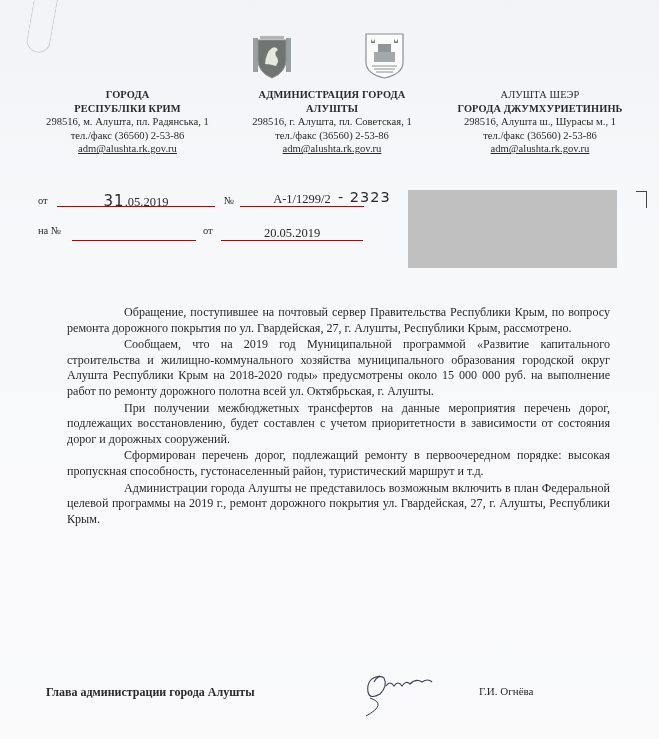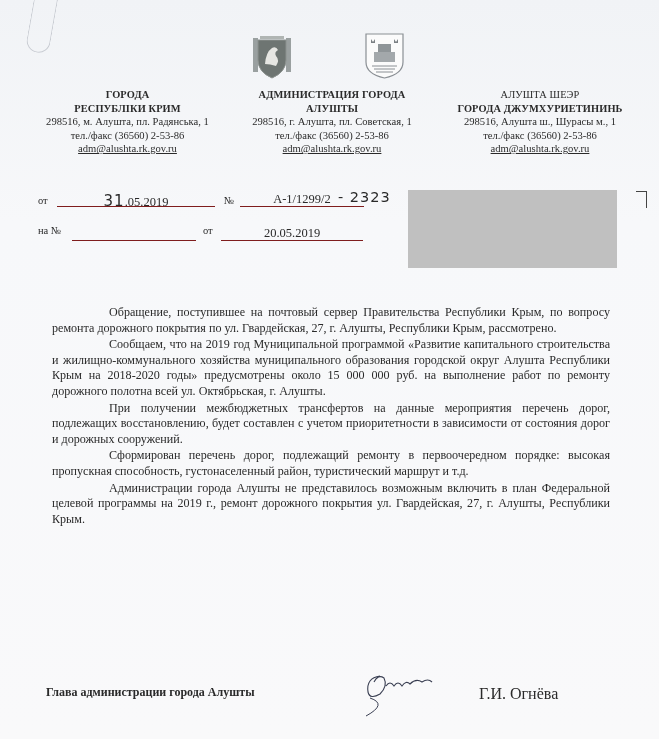--- a/index.html
+++ b/index.html
@@ -18,23 +18,23 @@
   #hdr-center { left:232px; width:200px; }
   #hdr-right { left:440px; width:200px; }
   .emblem { top:34px; }
   .meta { font-size:10.5px; }
   .line { border-bottom:1px solid #7f1d1d; height:14px; }
   .val { font-size:12.5px; text-align:center; }
   .hand { font-family: "DejaVu Sans", sans-serif; font-size:15px; letter-spacing:1px; }
   .redact { left:408px; top:190px; width:209px; height:78px; background:#c0c0c0; }
   .corner { left:636px; top:191px; width:10px; height:16px; border-top:1.2px solid #444; border-right:1.2px solid #444; }
   .body-text { left:52px; top:305px; width:558px; font-size:12.1px; line-height:15.6px; text-align:justify; }
-  .body-text p { margin:0 0 1px 0; text-indent:57px; }
+  .body-text p { margin:0 0 1px 15px; text-indent:57px; }
   .sig-title { left:46px; top:685px; font-size:12px; font-weight:bold; }
-  .sig-name { left:479px; top:685px; font-size:16px; font-weight:bold; }
+  .sig-name { left:479px; top:685px; font-size:11px; font-weight:bold; }
   .sig-svg { left:358px; top:668px; }
 </style>
 </head>
 <body>
 
 <div class="abs clip-mark"></div>
 
 <svg class="abs emblem" style="left:252px" width="40" height="46" viewBox="0 0 40 46">
   <rect x="1" y="4" width="5" height="34" fill="#9aa0a0"></rect>
   <rect x="34" y="4" width="5" height="34" fill="#9aa0a0"></rect>

